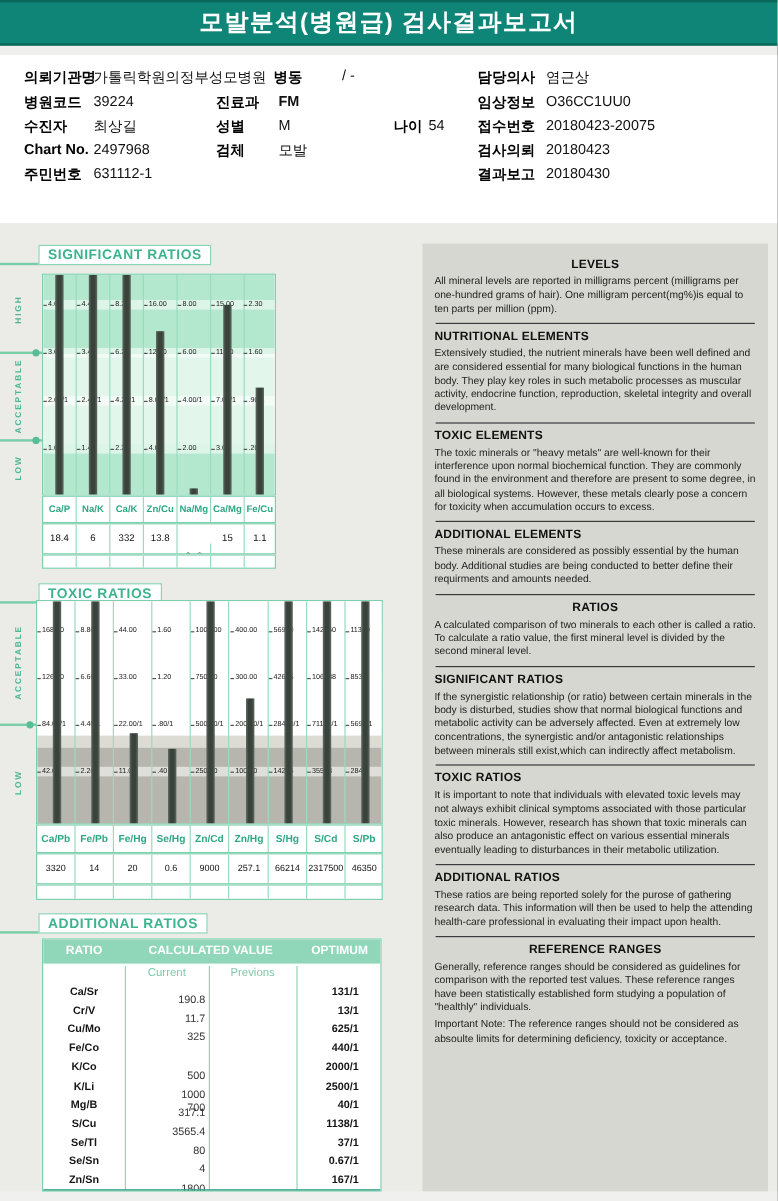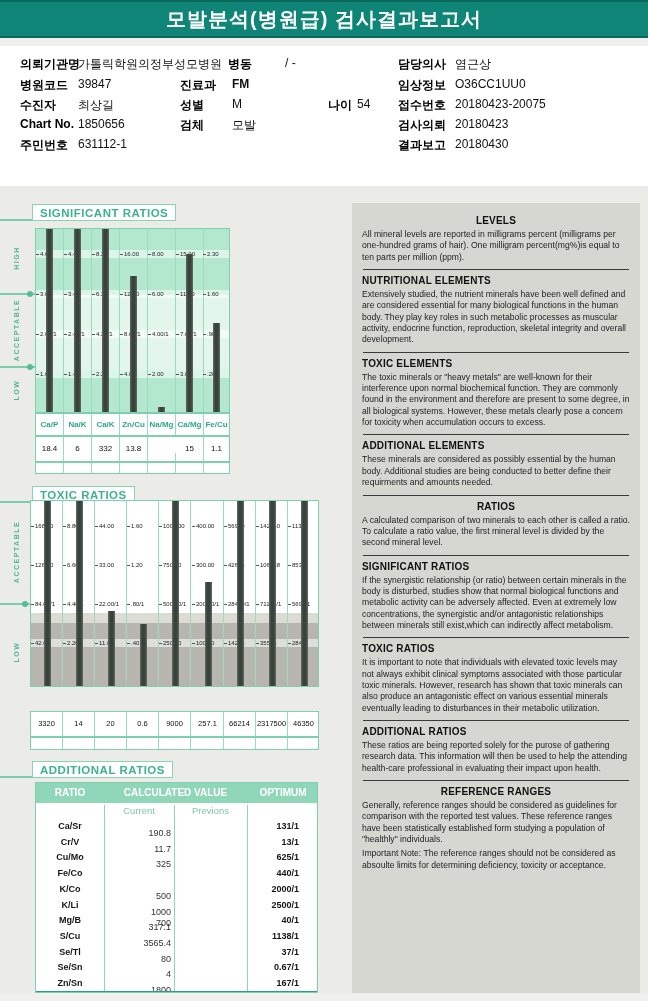--- a/index.html
+++ b/index.html
@@ -49,25 +49,25 @@
 <body>
 
 <div class="page">
   <div class="title-bar">
     <span>모발분석(병원급) 검사결과보고서</span>
   </div>
   <div class="info-section">
       <div class="info-label" style="position: absolute; left: 20px; top: 10px;">의뢰기관명</div>
       <div class="info-value" style="position: absolute; left: 78px; top: 10px;">가톨릭학원의정부성모병원</div>
       <div class="info-label" style="position: absolute; left: 20px; top: 31px;">병원코드</div>
-      <div class="info-value" style="position: absolute; left: 78px; top: 31px;">39847</div>
+      <div class="info-value" style="position: absolute; left: 78px; top: 31px;">39224</div>
       <div class="info-label" style="position: absolute; left: 20px; top: 51px;">수진자</div>
       <div class="info-value" style="position: absolute; left: 78px; top: 51px;">최상길</div>
       <div class="info-label" style="position: absolute; left: 20px; top: 71px;">Chart No.</div>
-      <div class="info-value" style="position: absolute; left: 78px; top: 71px;">1850656</div>
+      <div class="info-value" style="position: absolute; left: 78px; top: 71px;">2497968</div>
       <div class="info-label" style="position: absolute; left: 20px; top: 91px;">주민번호</div>
       <div class="info-value" style="position: absolute; left: 78px; top: 91px;">631112-1</div>
       <div class="info-label" style="position: absolute; left: 228px; top: 10px;">병동</div>
       <div class="info-value" style="position: absolute; left: 285px; top: 10px;">/ -</div>
       <div class="info-label" style="position: absolute; left: 180px; top: 31px;">진료과</div>
       <div class="info-value" style="position: absolute; left: 232px; top: 31px; font-weight: bold;">FM</div>
       <div class="info-label" style="position: absolute; left: 180px; top: 51px;">성별</div>
       <div class="info-value" style="position: absolute; left: 232px; top: 51px;">M</div>
       <div class="info-label" style="position: absolute; left: 180px; top: 71px;">검체</div>
       <div class="info-value" style="position: absolute; left: 232px; top: 71px;">모발</div>
@@ -372,20 +372,31 @@
         <div style="position: absolute; left: 0px; top: 25px; width: 3px; height: 1px; background: rgb(85, 85, 85);"></div>
         <div class="slab" style="position: absolute; left: 4px; top: 22px;">11380</div>
         <div style="position: absolute; left: 0px; top: 64px; width: 3px; height: 1px; background: rgb(85, 85, 85);"></div>
         <div class="slab" style="position: absolute; left: 4px; top: 61px;">8535</div>
         <div style="position: absolute; left: 0px; top: 103px; width: 3px; height: 1px; background: rgb(85, 85, 85);"></div>
         <div class="slab" style="position: absolute; left: 4px; top: 100px;">5690/1</div>
         <div style="position: absolute; left: 0px; top: 142px; width: 3px; height: 1px; background: rgb(85, 85, 85);"></div>
         <div class="slab" style="position: absolute; left: 4px; top: 139px;">2845</div>
         <div class="bar" style="position: absolute; left: 12.55px; top: 0px; width: 7px; height: 187px;"></div>
       </div>
+    </div>
+    <div class="crow" style="position: absolute; left: 30px; top: 687px; width: 289px; height: 24px;">
+      <div class="ccell clab" style="position: absolute; left: 0px; top: 0px; width: 32px; height: 100%; line-height: 22px; font-size: 8.5px;">Ca/Pb</div>
+      <div class="ccell clab" style="position: absolute; left: 32px; top: 0px; width: 32px; height: 100%; line-height: 22px; font-size: 8.5px;">Fe/Pb</div>
+      <div class="ccell clab" style="position: absolute; left: 64px; top: 0px; width: 32px; height: 100%; line-height: 22px; font-size: 8.5px;">Fe/Hg</div>
+      <div class="ccell clab" style="position: absolute; left: 96px; top: 0px; width: 32px; height: 100%; line-height: 22px; font-size: 8.5px;">Se/Hg</div>
+      <div class="ccell clab" style="position: absolute; left: 128px; top: 0px; width: 32px; height: 100%; line-height: 22px; font-size: 8.5px;">Zn/Cd</div>
+      <div class="ccell clab" style="position: absolute; left: 161px; top: 0px; width: 32px; height: 100%; line-height: 22px; font-size: 8.5px;">Zn/Hg</div>
+      <div class="ccell clab" style="position: absolute; left: 193px; top: 0px; width: 32px; height: 100%; line-height: 22px; font-size: 8.5px;">S/Hg</div>
+      <div class="ccell clab" style="position: absolute; left: 225px; top: 0px; width: 32px; height: 100%; line-height: 22px; font-size: 8.5px;">S/Cd</div>
+      <div class="ccell clab" style="position: absolute; left: 257px; top: 0px; width: 32px; height: 100%; line-height: 22px; font-size: 8.5px;">S/Pb</div>
     </div>
     <div class="crow" style="position: absolute; left: 30px; top: 711px; width: 289px; height: 26px;">
       <div class="ccell cval" style="position: absolute; left: 0px; top: 0px; width: 32px; height: 100%; line-height: 24px; font-size: 7.5px;">3320</div>
       <div class="ccell cval" style="position: absolute; left: 32px; top: 0px; width: 32px; height: 100%; line-height: 24px; font-size: 7.5px;">14</div>
       <div class="ccell cval" style="position: absolute; left: 64px; top: 0px; width: 32px; height: 100%; line-height: 24px; font-size: 7.5px;">20</div>
       <div class="ccell cval" style="position: absolute; left: 96px; top: 0px; width: 32px; height: 100%; line-height: 24px; font-size: 7.5px;">0.6</div>
       <div class="ccell cval" style="position: absolute; left: 128px; top: 0px; width: 32px; height: 100%; line-height: 24px; font-size: 7.5px;">9000</div>
       <div class="ccell cval" style="position: absolute; left: 161px; top: 0px; width: 32px; height: 100%; line-height: 24px; font-size: 7.5px;">257.1</div>
       <div class="ccell cval" style="position: absolute; left: 193px; top: 0px; width: 32px; height: 100%; line-height: 24px; font-size: 7.5px;">66214</div>
       <div class="ccell cval" style="position: absolute; left: 225px; top: 0px; width: 32px; height: 100%; line-height: 24px; font-size: 7.5px;">2317500</div>

